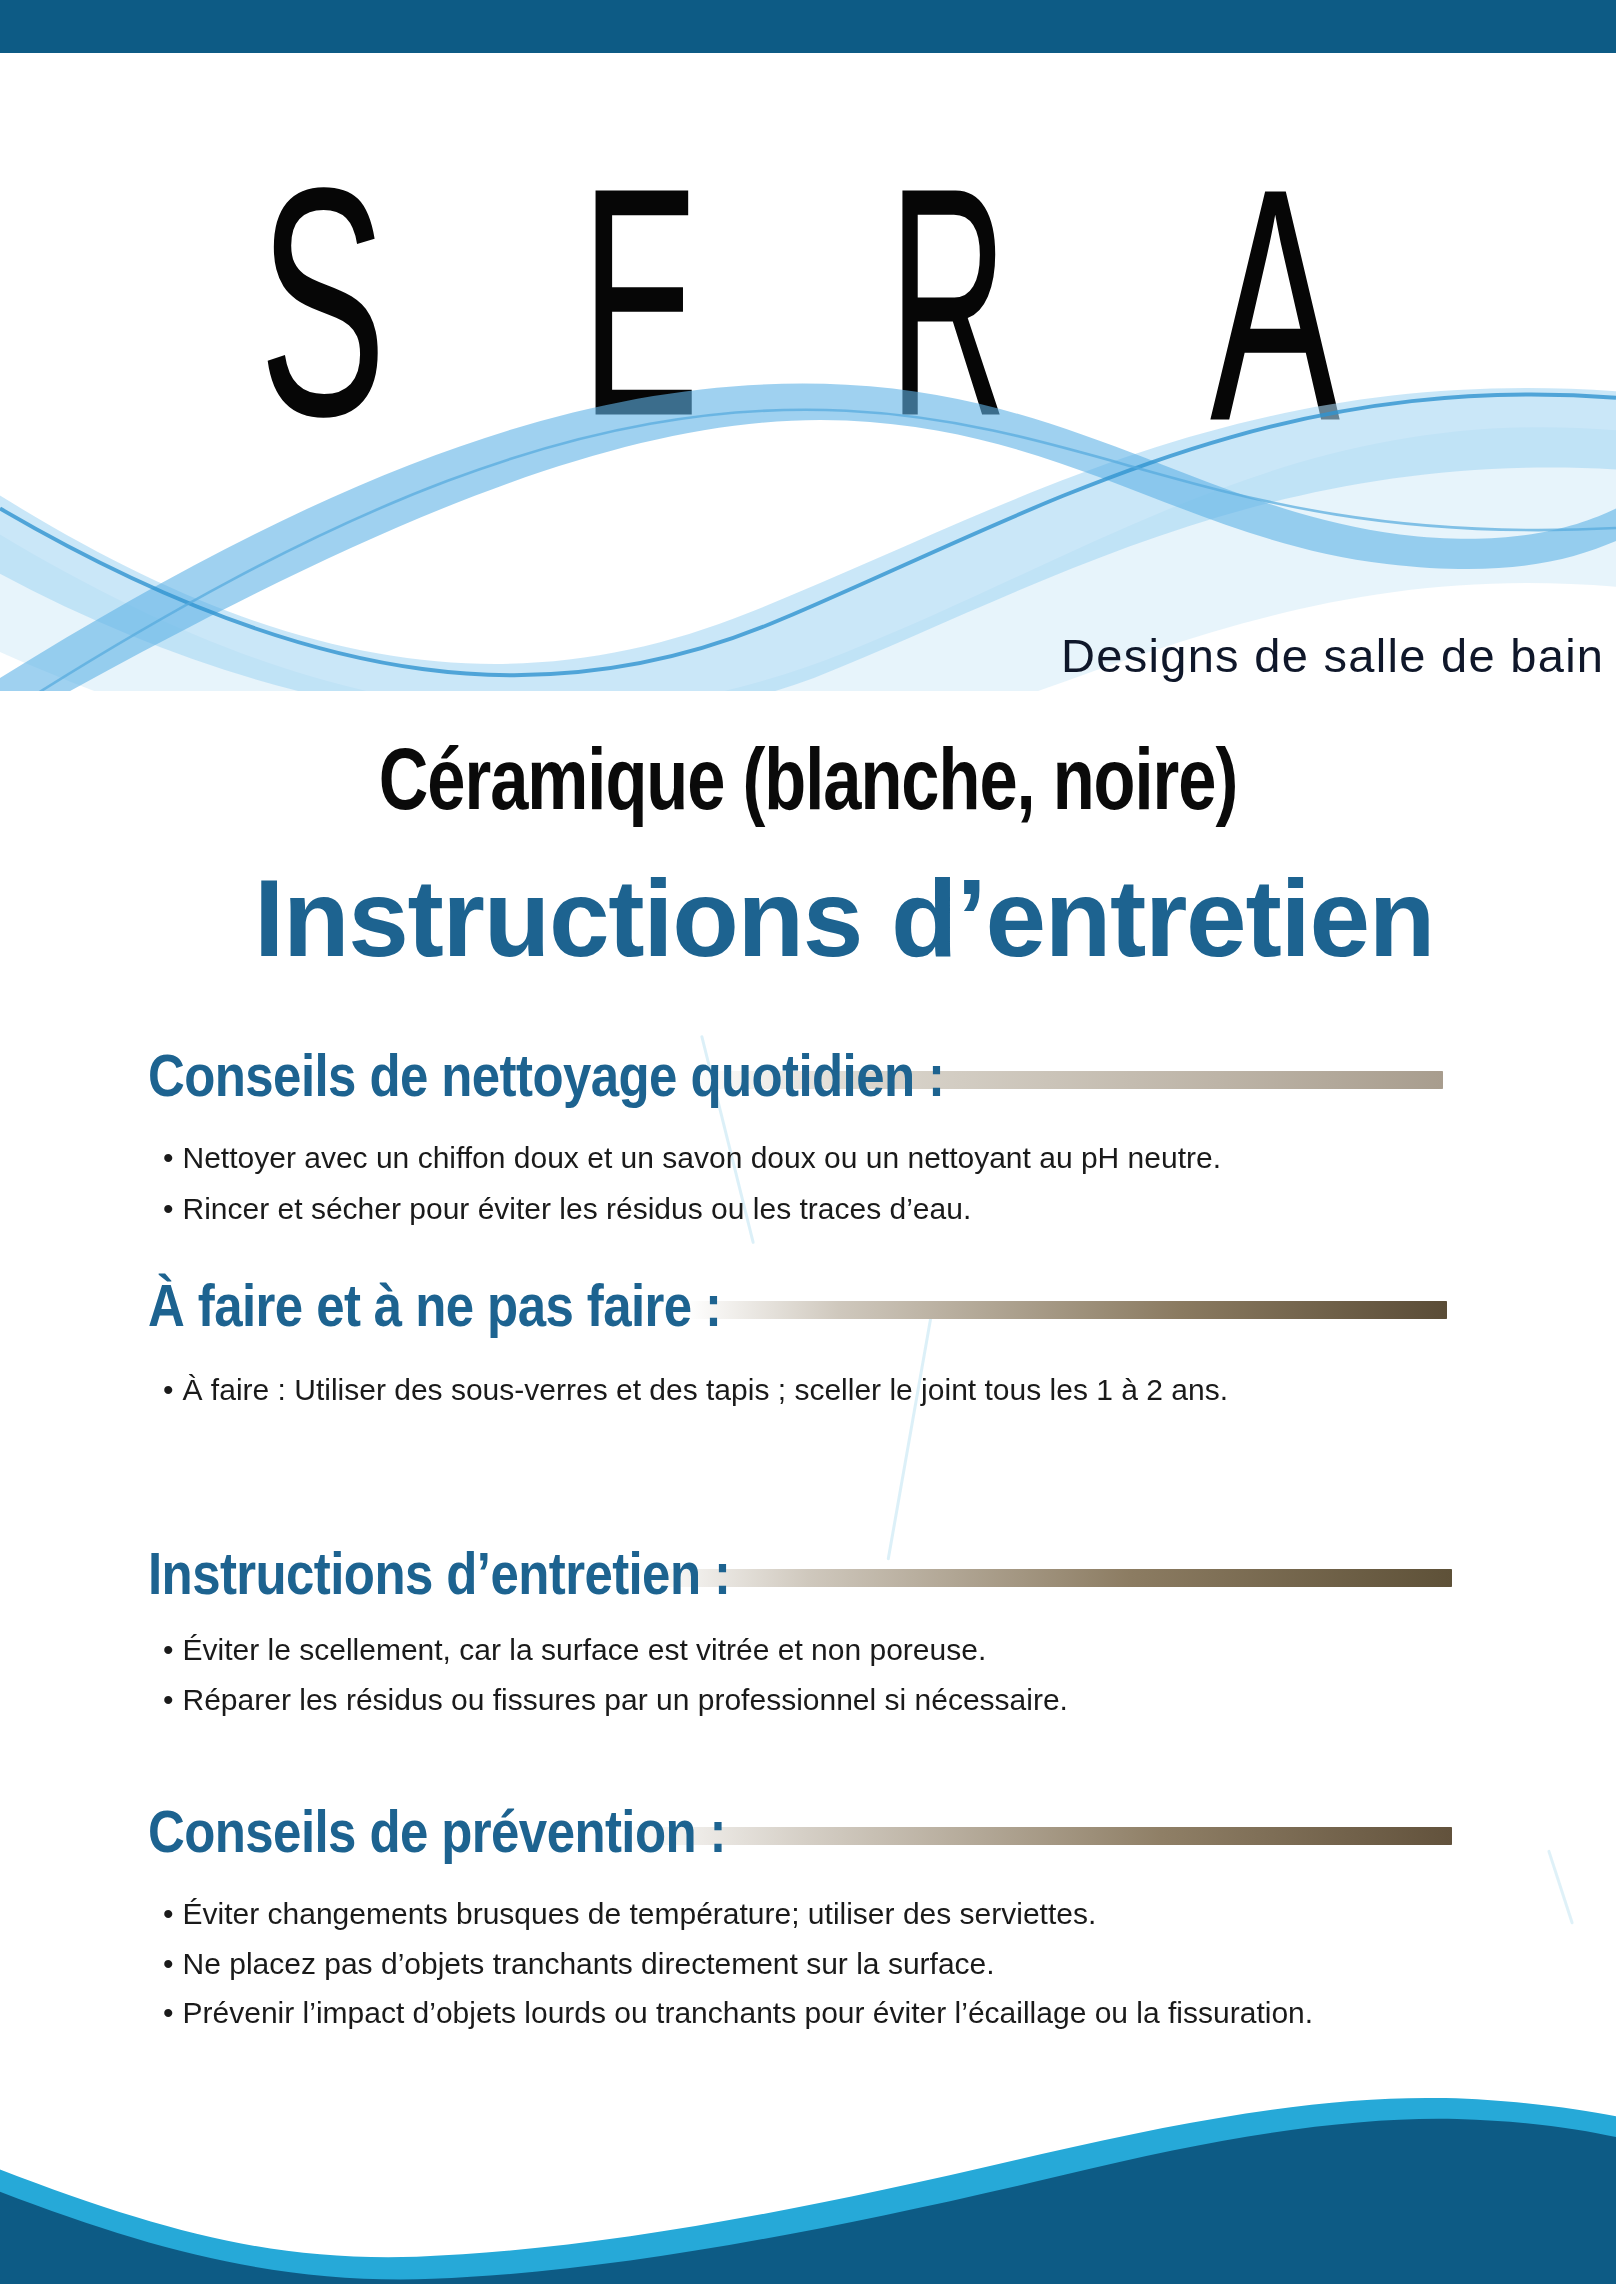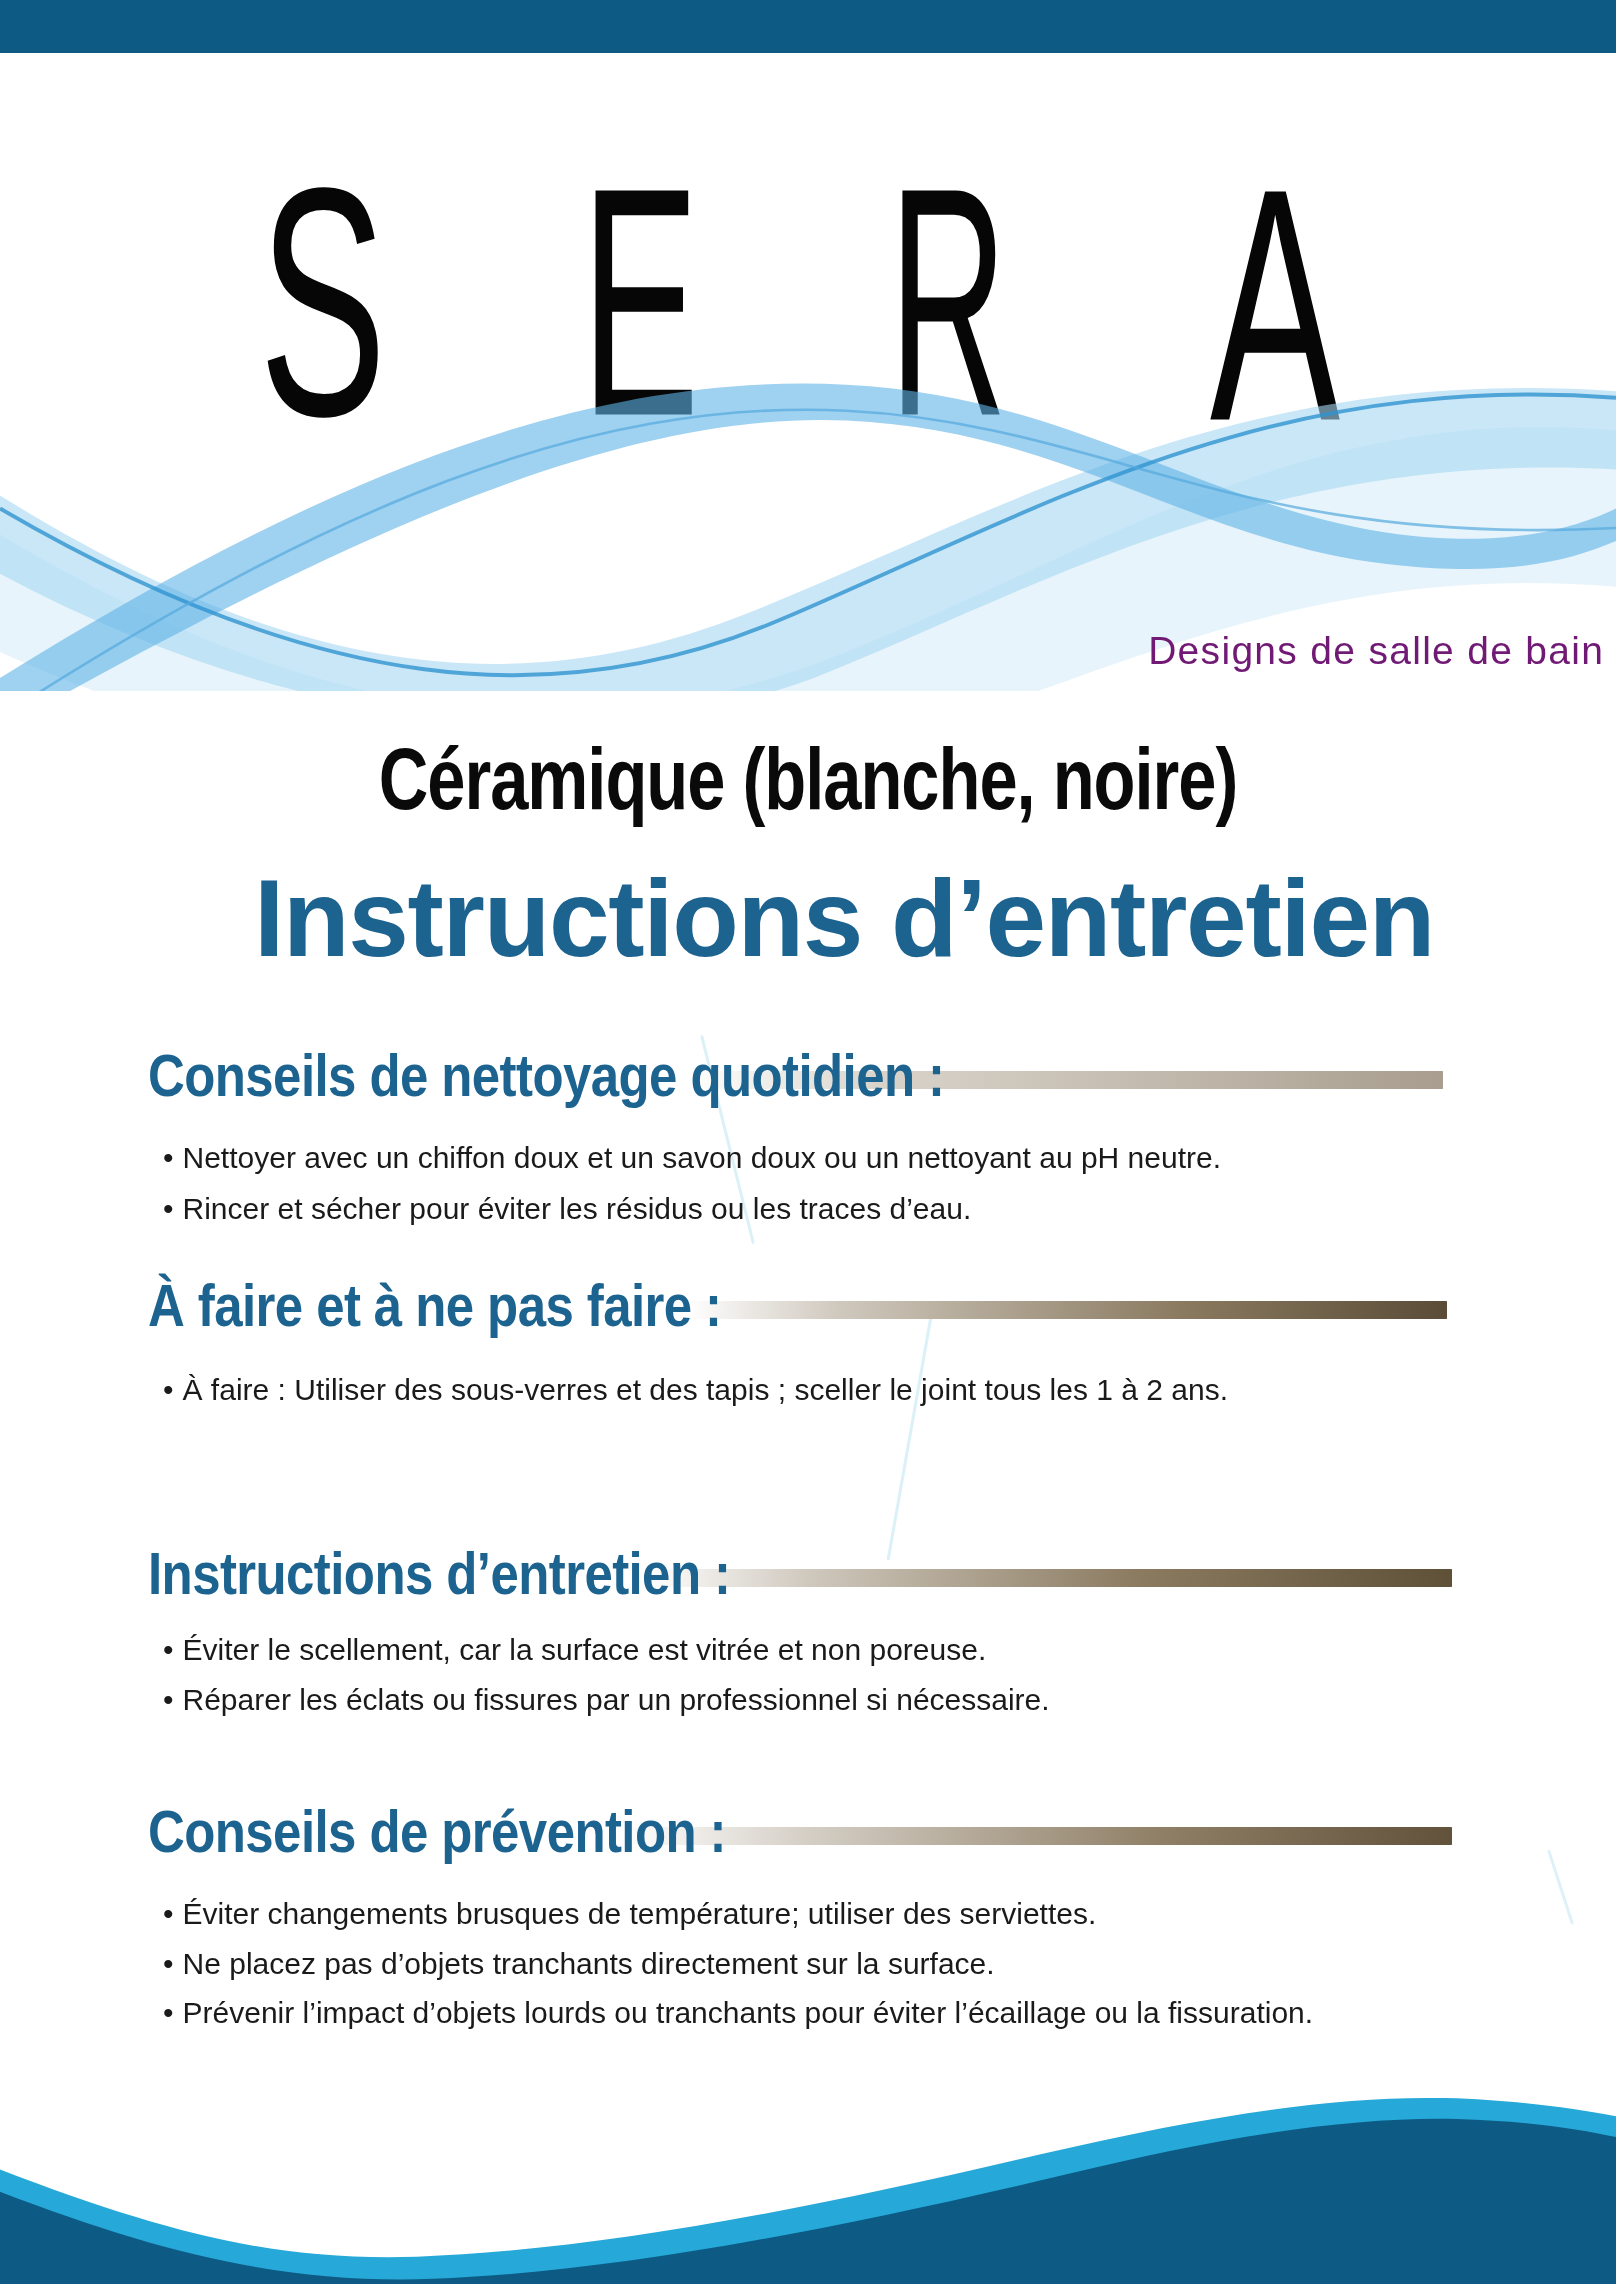--- a/index.html
+++ b/index.html
@@ -21,22 +21,22 @@
     font-size:195px;line-height:1;font-weight:400;
     transform-origin:top left;
   }
   .lt-s{left:259px;transform:scale(0.98,1.67);}
   .lt-e{left:581px;transform:scale(0.91,1.67);}
   .lt-r{left:889px;transform:scale(0.84,1.67);}
   .lt-a{left:1210px;transform:scale(1.00,1.70);}
   .header-wave{position:absolute;left:0;top:313px;width:1616px;height:378px;}
   .tagline{
     position:absolute;right:11.7px;top:630px;
-    font-size:39px;line-height:1.1;font-weight:400;
-    letter-spacing:1.3px;color:#701a75;white-space:nowrap;
+    font-size:47px;line-height:1.1;font-weight:400;
+    letter-spacing:1.3px;color:#0f172a;white-space:nowrap;
   }
   .ceramique{
     position:absolute;left:0;top:731px;width:1616px;
     text-align:center;font-size:88px;font-weight:700;
     color:#0a0a0a;transform:scaleX(0.78);transform-origin:center;
     letter-spacing:-1.3px;white-space:nowrap;line-height:1.1;
   }
   .main-title{
     position:absolute;left:0;top:861px;width:1616px;
     text-align:center;font-size:109px;font-weight:700;
@@ -112,21 +112,21 @@
   <div class="bullet" style="top:1133px"><span class="marker">•</span><span>Nettoyer avec un chiffon doux et un savon doux ou un nettoyant au pH neutre.</span></div>
   <div class="bullet" style="top:1184px"><span class="marker">•</span><span>Rincer et sécher pour éviter les résidus ou les traces d’eau.</span></div>
 
   <div class="hbar hbar-2"></div>
   <div class="section-heading" style="top:1276px">À faire et à ne pas faire :</div>
   <div class="bullet" style="top:1365px"><span class="marker">•</span><span>À faire : Utiliser des sous-verres et des tapis ; sceller le joint tous les 1 à 2 ans.</span></div>
 
   <div class="hbar hbar-3"></div>
   <div class="section-heading" style="top:1544px">Instructions d’entretien :</div>
   <div class="bullet" style="top:1625px"><span class="marker">•</span><span>Éviter le scellement, car la surface est vitrée et non poreuse.</span></div>
-  <div class="bullet" style="top:1675px"><span class="marker">•</span><span>Réparer les éclats ou fissures par un professionnel si nécessaire.</span></div>
+  <div class="bullet" style="top:1675px"><span class="marker">•</span><span>Réparer les résidus ou fissures par un professionnel si nécessaire.</span></div>
 
   <div class="hbar hbar-4"></div>
   <div class="section-heading" style="top:1802px">Conseils de prévention :</div>
   <div class="bullet" style="top:1889px"><span class="marker">•</span><span>Éviter changements brusques de température; utiliser des serviettes.</span></div>
   <div class="bullet" style="top:1939px"><span class="marker">•</span><span>Ne placez pas d’objets tranchants directement sur la surface.</span></div>
   <div class="bullet" style="top:1988px"><span class="marker">•</span><span>Prévenir l’impact d’objets lourds ou tranchants pour éviter l’écaillage ou la fissuration.</span></div>
 
   <svg class="footer-wave" viewBox="0 0 2482 320" preserveAspectRatio="none" aria-hidden="true">
     <path d="M0,144 C250,240 420,285 640,278 C900,268 1200,215 1600,120 C1850,62 2050,30 2220,34 C2330,37 2420,50 2482,62 L2482,320 L0,320 Z" fill="#26a9d8"></path>
     <path d="M0,178 C250,274 440,320 665,312 C925,302 1235,247 1635,152 C1872,94 2072,62 2238,66 C2346,69 2426,82 2482,94 L2482,320 L0,320 Z" fill="#0d5b85"></path>

